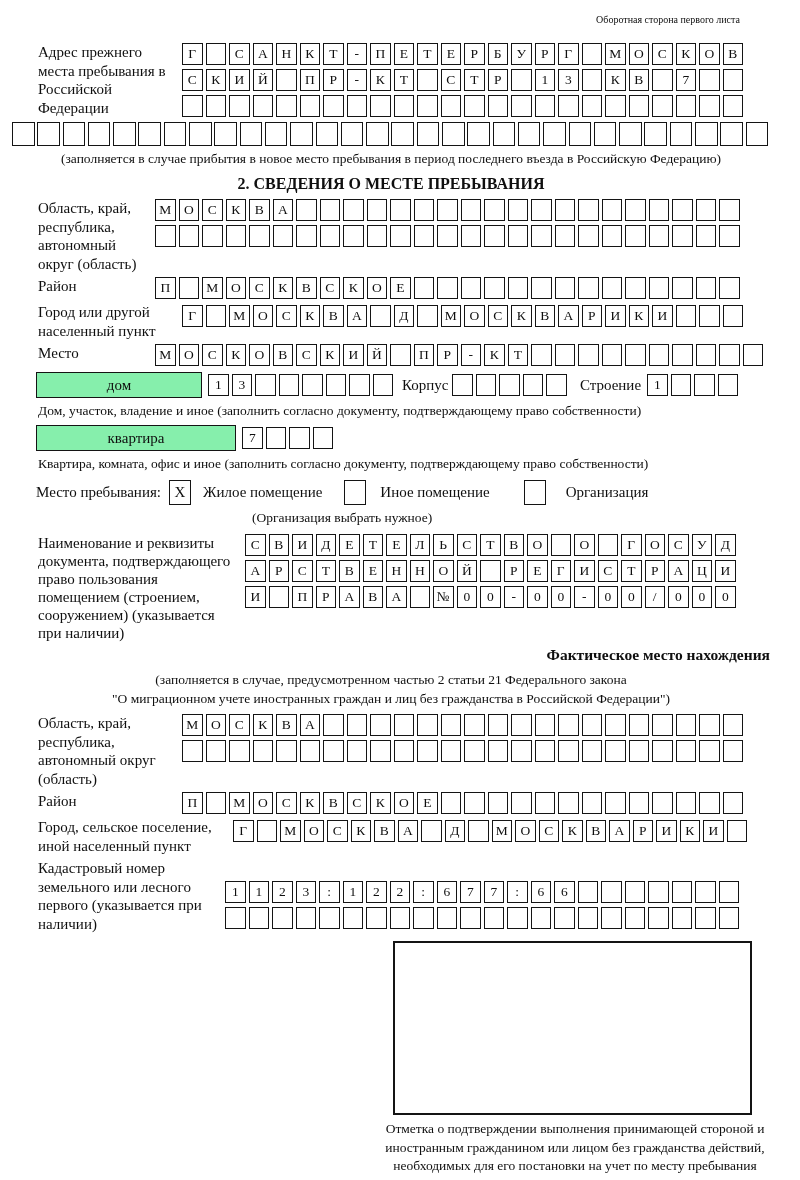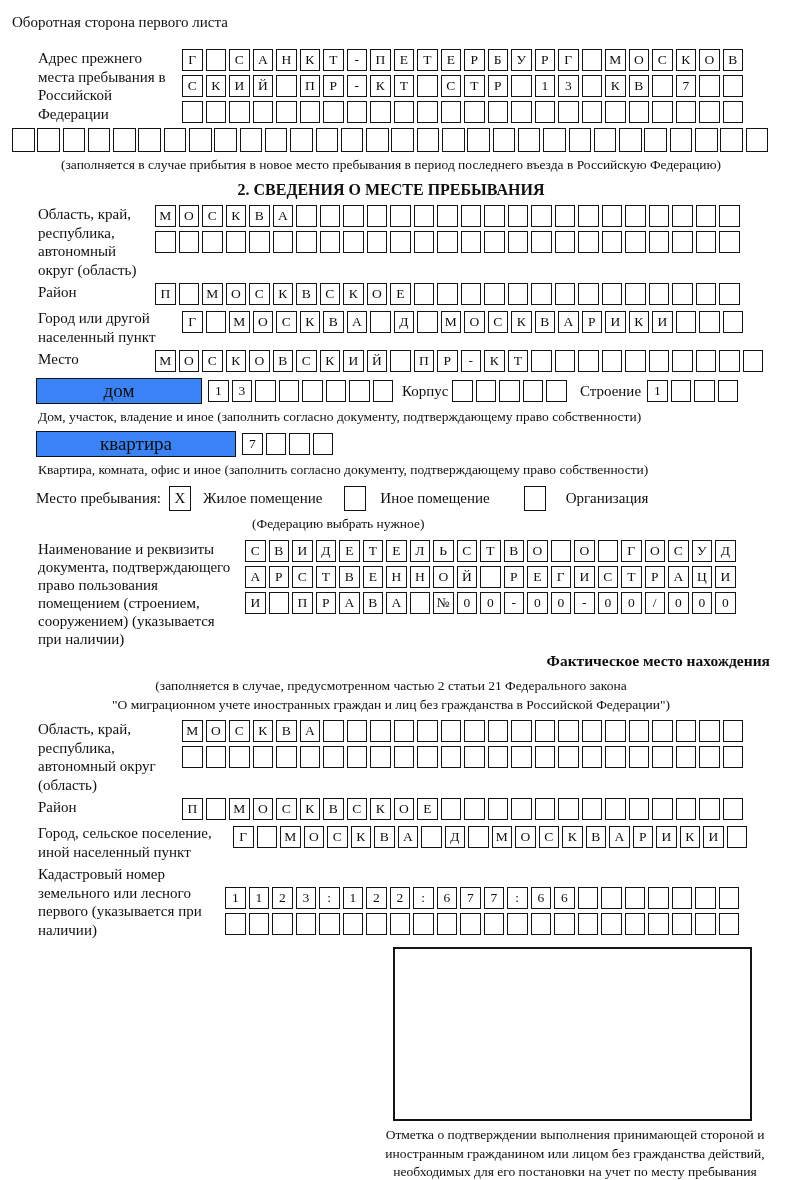--- a/index.html
+++ b/index.html
@@ -1,39 +1,39 @@
 <!DOCTYPE html>
 <html><head>
 <meta charset="utf-8">
 <style>
   html,body{margin:0;padding:0;background:#fff;}
   body{width:800px;min-height:1180px;font-family:"Liberation Serif",serif;color:#0f0f0f;overflow:hidden;}
   .page{box-sizing:border-box;width:800px;min-height:1180px;padding:14px 30px 10px 12px;}
-  .header-note{font-size:15px;padding-right:30px;margin-bottom:18px;}
+  .header-note{text-align:right;font-size:10px;padding-right:30px;margin-bottom:18px;}
 
   .line{display:flex;align-items:flex-start;}
   .label{box-sizing:border-box;font-size:15px;line-height:18.5px;flex:none;margin-left:26px;}
   .label.tight{line-height:18px;}
 
   .cells{display:flex;flex-wrap:nowrap;}
   .cellcol .cells + .cells{margin-top:4px;}
   .cell{box-sizing:border-box;flex:none;width:20.5px;height:22px;border:1.7px solid #141414;margin-right:3px;
         display:flex;align-items:center;justify-content:center;font-size:13.5px;background:#fff;}
   .fullrow{margin-top:5px;}
   .fullrow .cell{width:22.5px;height:24px;margin-right:2.8px;}
 
   .caption{font-size:13.5px;line-height:17px;margin-top:4px;}
   .caption.center{text-align:center;}
   .caption.indent{margin-left:26px;}
 
   .section-title{text-align:center;font-weight:bold;font-size:16px;margin:8px 0 6px 0;}
   .sub-center{text-align:center;font-size:13.5px;line-height:19px;}
 
   .field-box{box-sizing:border-box;border:1.7px solid #141414;height:26px;display:flex;align-items:center;
-             justify-content:center;font-size:19px;flex:none;background:#3b82f6;}
+             justify-content:center;font-size:15px;flex:none;background:#86efac;}
   .inline-label{font-size:15px;line-height:26px;flex:none;}
 
   .chk{box-sizing:border-box;flex:none;width:22px;height:25px;border:1.7px solid #141414;display:flex;
        align-items:center;justify-content:center;font-size:15px;background:#fff;}
 
   .stay-line{display:flex;align-items:center;margin-top:8px;}
   .stay-line .opt-label{font-size:15px;}
 
   .stamp-box{box-sizing:border-box;margin:8px 0 0 381px;width:359px;height:174px;border:2px solid #141414;background:#fff;}
   .stamp-caption{margin-left:367px;width:392px;text-align:center;font-size:13.5px;line-height:18.5px;margin-top:5px;}
@@ -362,21 +362,21 @@
 
   <div class="stay-line" style="margin-left:24px;">
     <span class="opt-label">Место пребывания:</span>
     <span class="chk" style="margin:0 12px 0 8px;">X</span>
     <span class="opt-label">Жилое помещение</span>
     <span class="chk" style="margin:0 14px 0 22px;"></span>
     <span class="opt-label">Иное помещение</span>
     <span class="chk" style="margin:0 20px 0 34px;"></span>
     <span class="opt-label">Организация</span>
   </div>
-  <div class="caption" style="margin-left:240px;">(Федерацию выбрать нужное)</div>
+  <div class="caption" style="margin-left:240px;">(Организация выбрать нужное)</div>
 
   <div class="line mt8">
     <div class="label tight" style="width:207px;padding-right:6px;">Наименование и реквизиты документа, подтверждающего право пользования помещением (строением, сооружением) (указывается при наличии)</div>
     <div class="cellcol">
       <div class="cells">
           <div class="cell">С</div>
           <div class="cell">В</div>
           <div class="cell">И</div>
           <div class="cell">Д</div>
           <div class="cell">Е</div>

